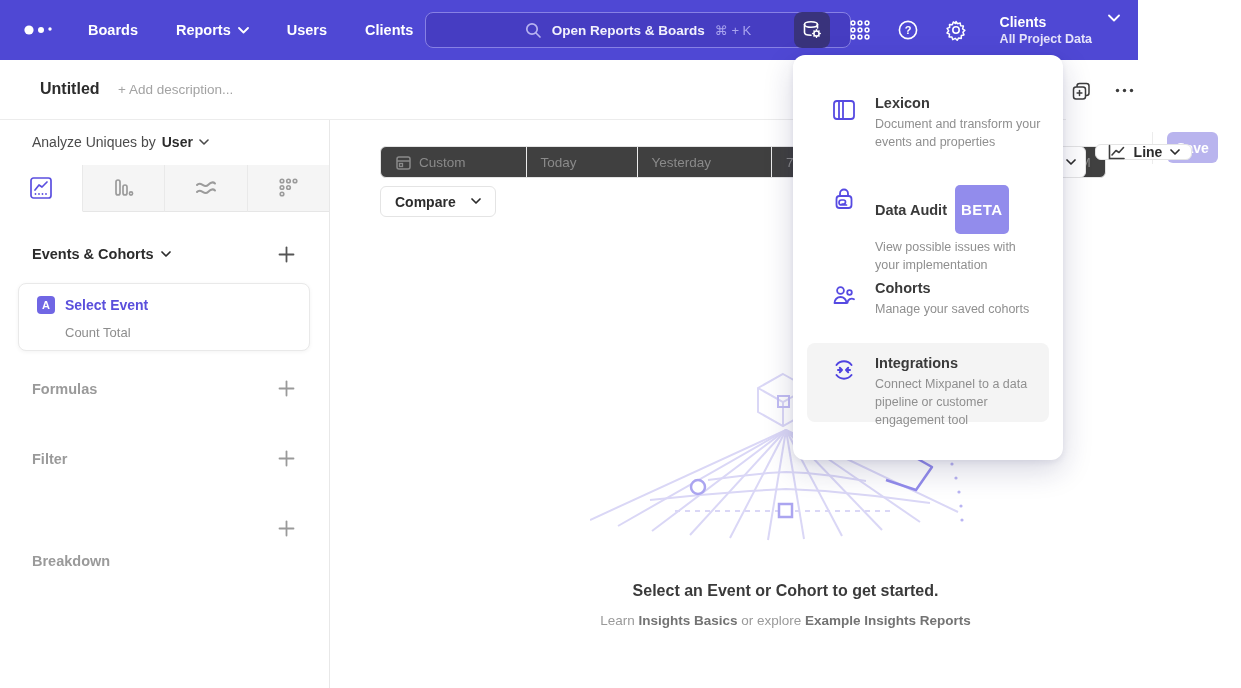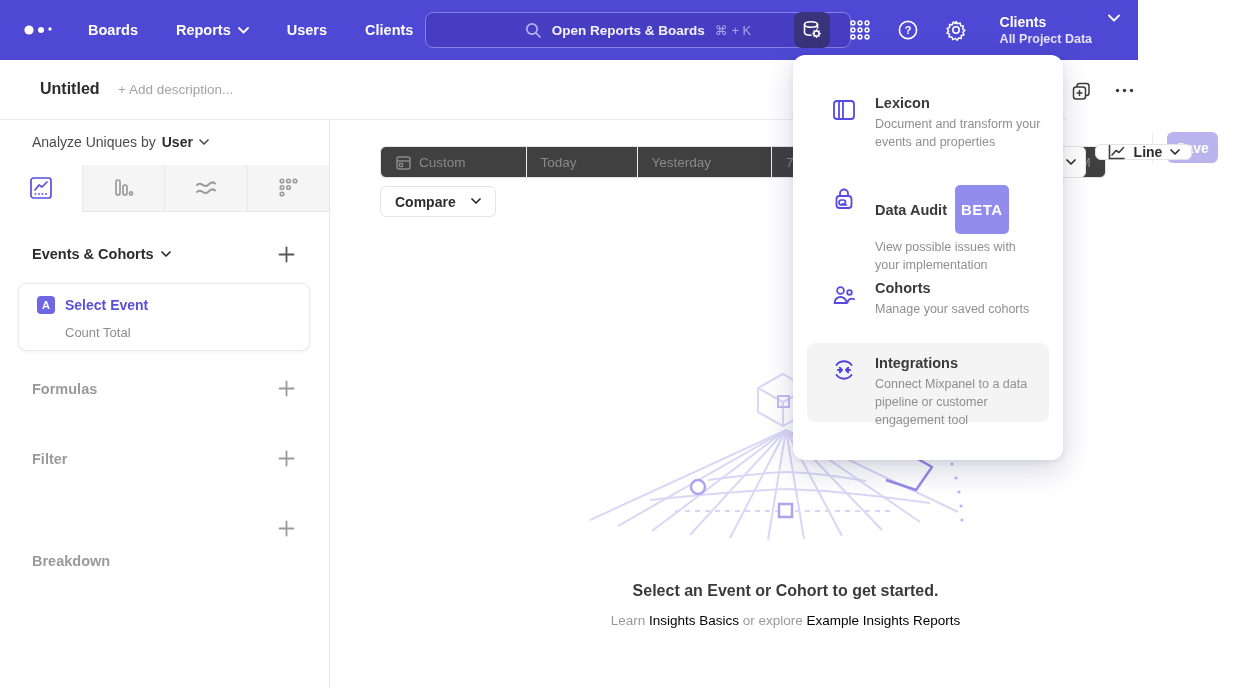--- a/index.html
+++ b/index.html
@@ -52,21 +52,21 @@
   .seg-cell:first-child { border-left:none; }
   .seg-cell.sel { background:#f2f2f2; color:#2c2c2c; font-weight:bold; }
   .compare-btn { position:absolute; left:380px; top:186px; height:31px; padding:0 14px; background:#fff; border:1px solid #e4e4e4; border-radius:6px; display:flex; align-items:center; gap:15px; font-size:14px; font-weight:bold; color:#2c2c2c; cursor:pointer; }
   .hidden-dd { position:absolute; left:1022px; top:146px; width:64px; height:32px; background:#fff; border:1px solid #e4e4e4; border-radius:6px; display:flex; align-items:center; justify-content:flex-end; padding-right:9px; cursor:pointer; }
   .line-btn { position:absolute; left:1095px; top:144px; width:97px; height:16px; background:#fff; border:1px solid #e4e4e4; border-radius:6px; display:flex; align-items:center; justify-content:center; gap:8px; font-size:14px; font-weight:bold; color:#2c2c2c; cursor:pointer; }
 
   
   .illus { position:absolute; left:590px; top:368px; z-index:1; }
   .es-title { position:absolute; left:330px; right:0; top:582px; text-align:center; font-size:16px; font-weight:bold; color:#3a3a3a; z-index:2; }
   .es-sub { position:absolute; left:330px; right:0; top:613px; text-align:center; font-size:13.5px; color:#9a9a9a; z-index:2; }
-  .es-sub a { color:#000000; font-weight:normal; text-decoration:none; cursor:pointer; }
+  .es-sub a { color:#737373; font-weight:bold; text-decoration:none; cursor:pointer; }
 
   
   .panel { position:absolute; left:793px; top:55px; width:270px; height:405px; background:#fff; border-radius:12px; box-shadow:0 10px 30px rgba(30,25,90,.18), 0 2px 6px rgba(30,25,90,.08); z-index:40; }
   .menu-item { position:absolute; left:14px; width:242px; display:flex; gap:18px; cursor:pointer; border-radius:8px; padding:12px 10px 12px 24px; }
   .menu-item.hl { background:#f4f4f4; }
   .mi-icon { flex:0 0 26px; padding-top:2px; }
   .mi-title { font-size:14.5px; font-weight:bold; color:#3a3a3a; display:flex; align-items:center; gap:8px; }
   .mi-desc { margin-top:4px; font-size:12.5px; line-height:1.45; color:#8f8f8f; width:168px; }
   .beta { background:#928cec; color:#fff; font-size:15px; font-weight:bold; letter-spacing:.5px; padding:16px 6px; border-radius:5px; }
 </style>

